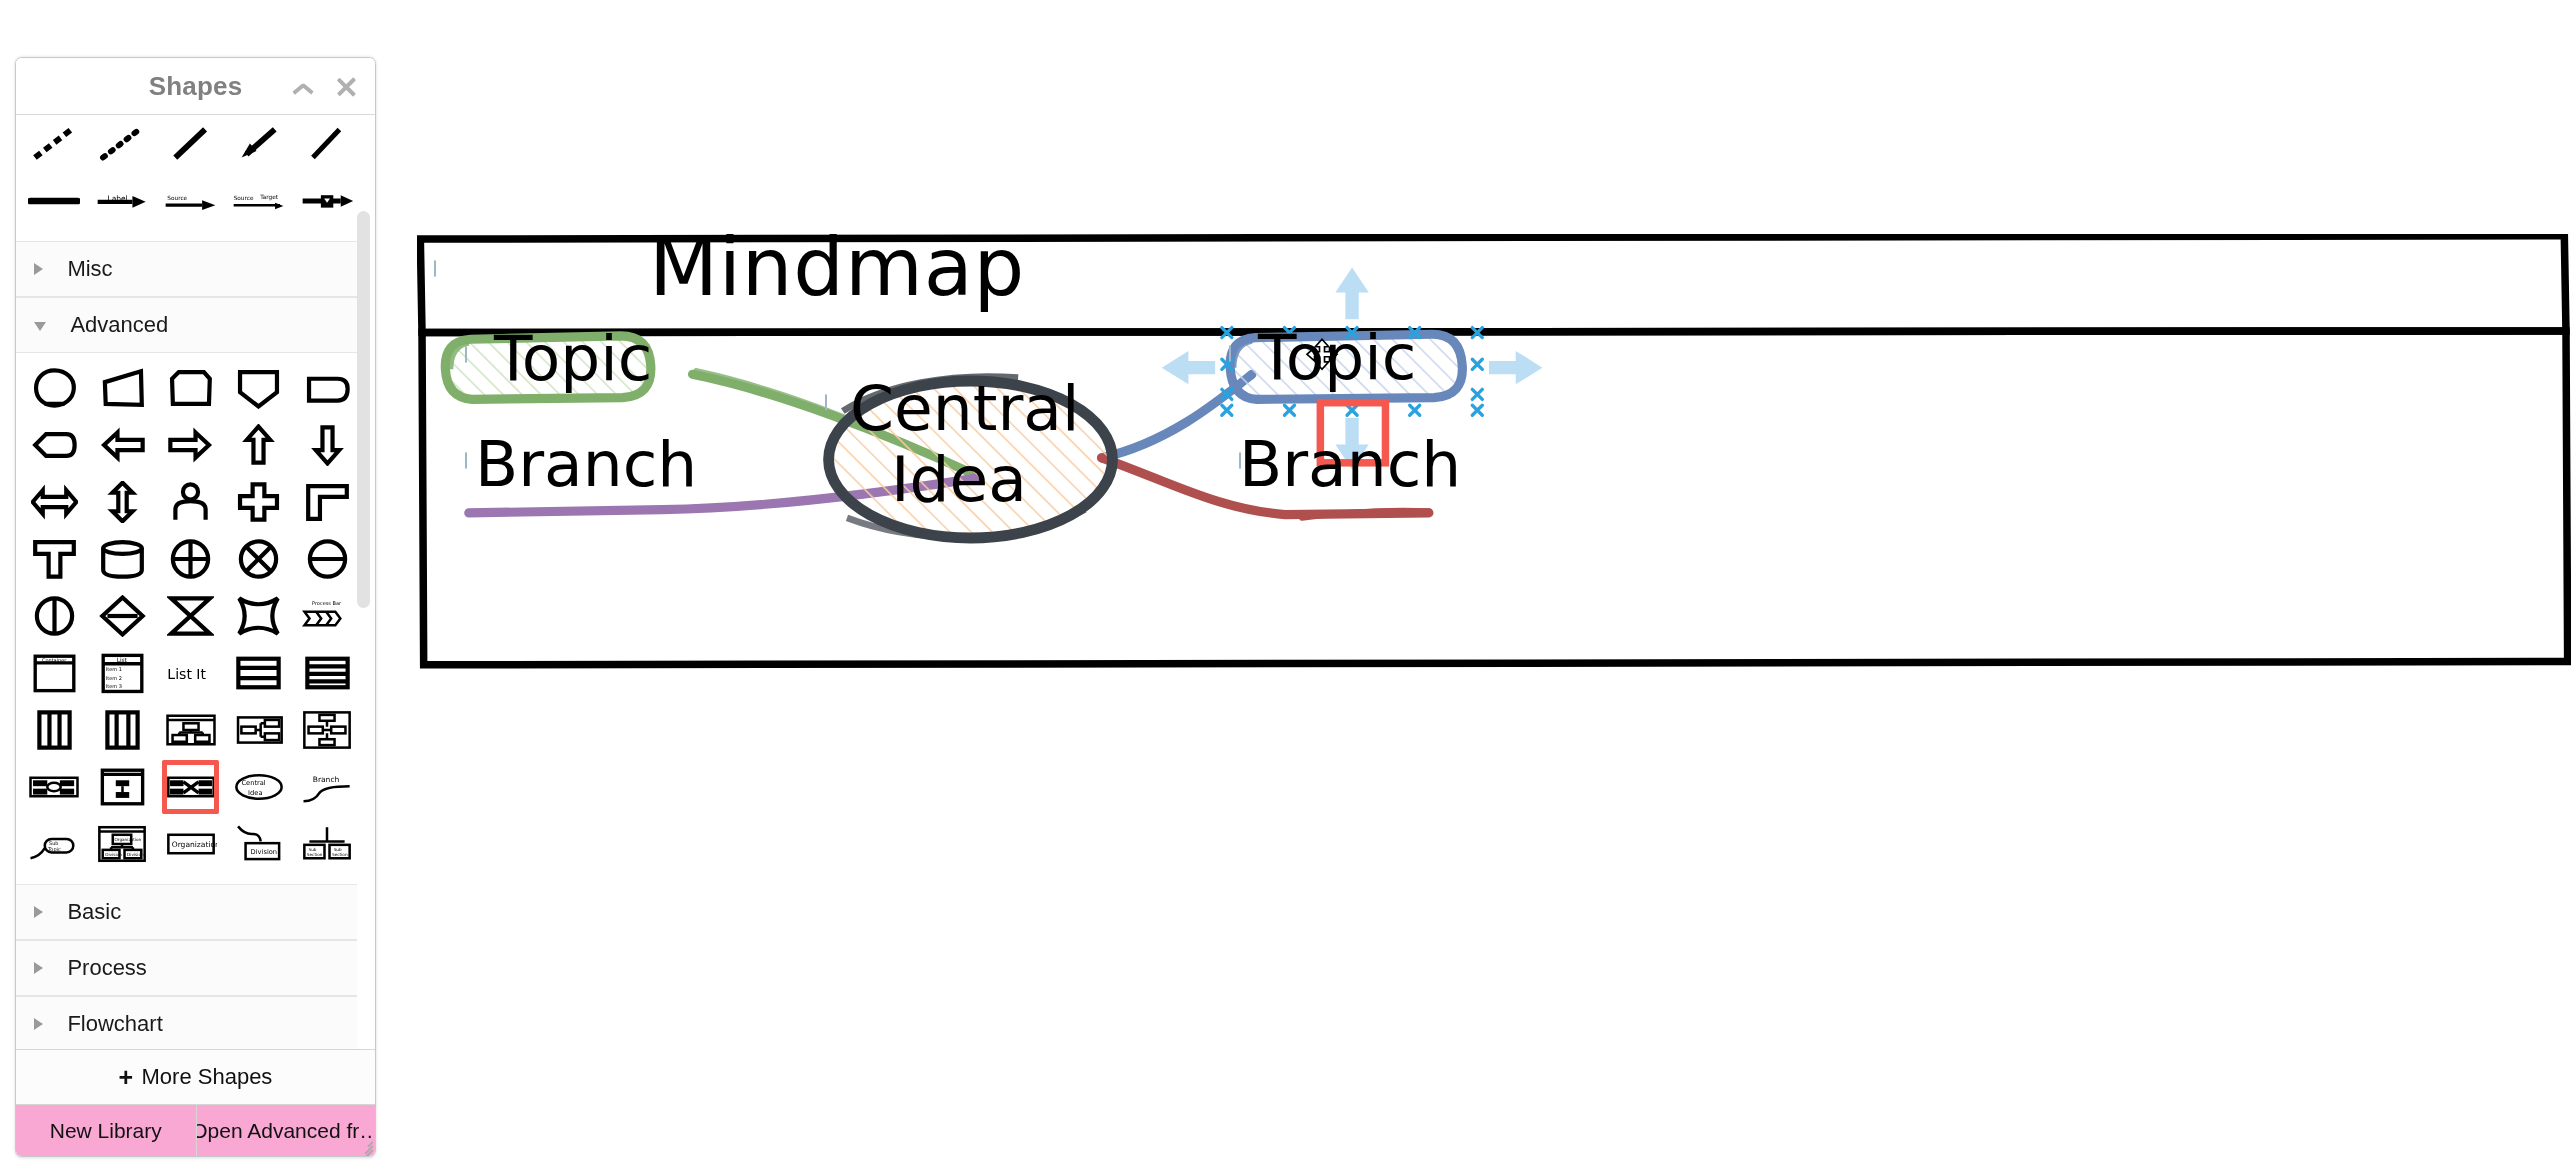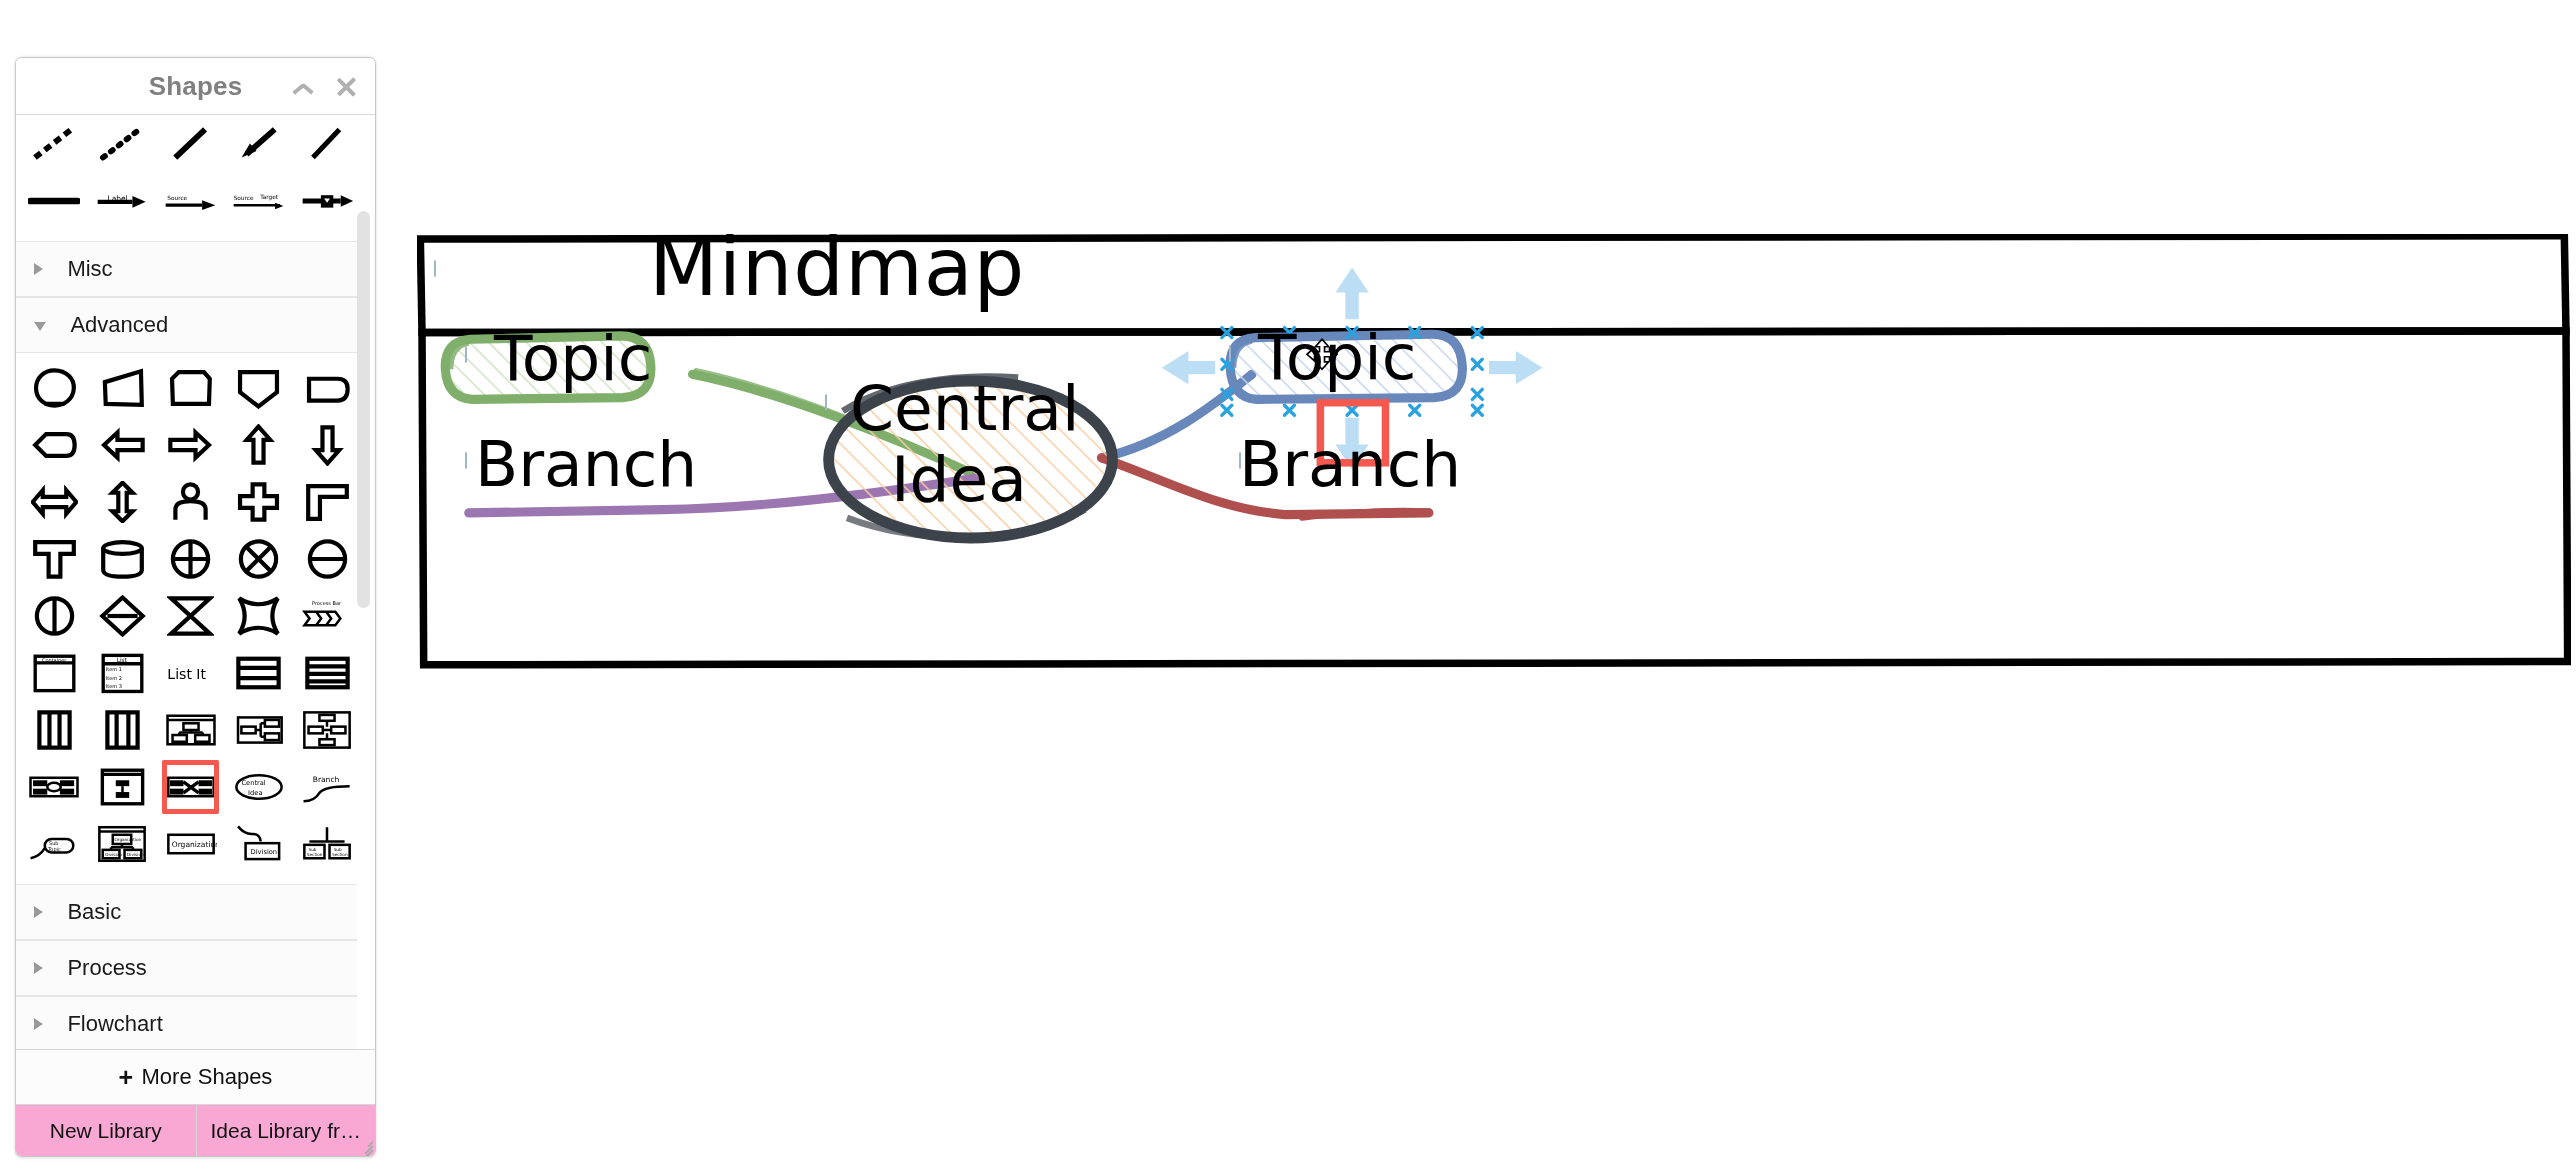--- a/index.html
+++ b/index.html
@@ -603,21 +603,21 @@
       </div>
     </div>
 
     <div class="more-shapes">
       <span class="plus">+</span>
       <span>More Shapes</span>
     </div>
 
     <div class="panel-footer">
       <div class="footer-btn">New Library</div>
-      <div class="footer-btn">Idea Library fr…</div>
+      <div class="footer-btn">Open Advanced fr…</div>
       <span class="resize-grip">
           <i></i>
           <i></i>
           <i></i>
         </span>
     </div>
   </div>
 
   <div class="canvas-wrap">
     <svg id="mindmap-svg" width="2154" height="835" viewBox="0 0 2580 1000">

